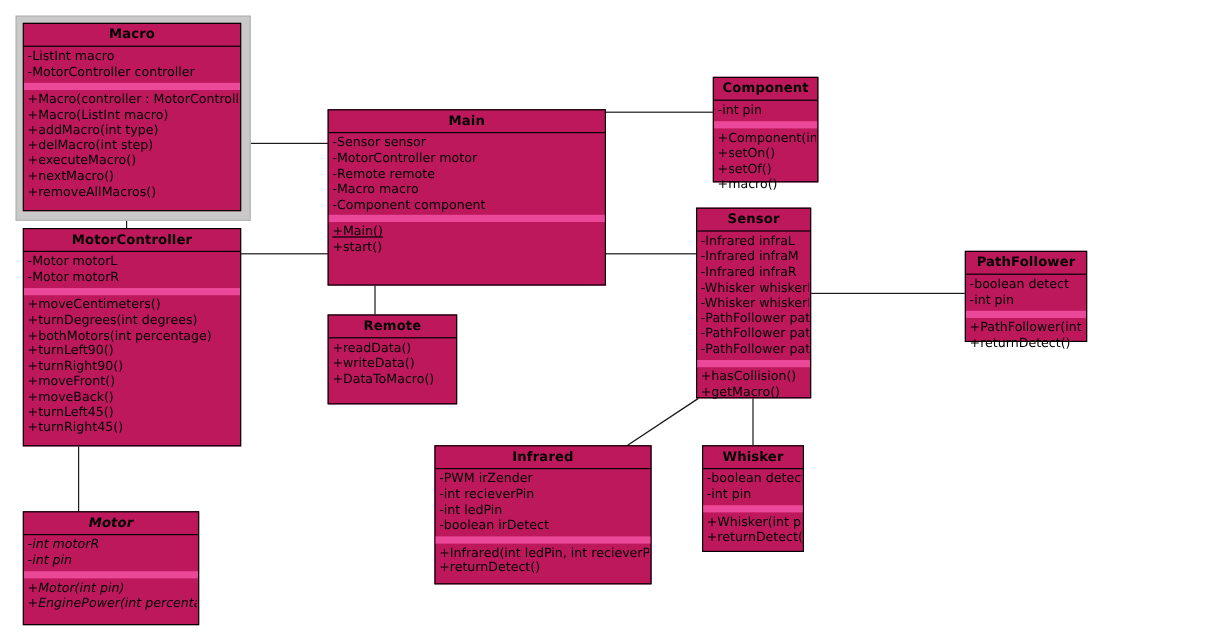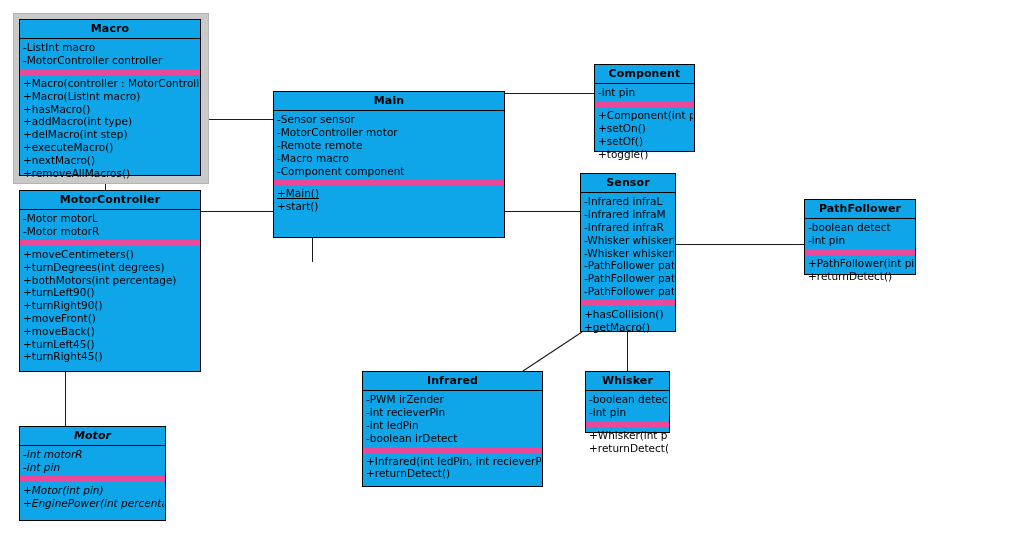--- a/index.html
+++ b/index.html
@@ -33,21 +33,21 @@
   }
   .selection-frame {
     position: absolute;
     background: #c9c9c9;
     border: 1px solid #b4b4b4;
   }
   .uml-class {
     position: absolute;
     box-sizing: border-box;
     border: 1px solid #000000;
-    background: #0ea5e9;
+    background: #be185d;
     color: #000000;
     font-size: 10.5px;
     line-height: 1.22;
   }
   .uml-title {
     text-align: center;
     font-weight: bold;
     font-size: 11px;
     padding: 2px 2px 3px 2px;
     border-bottom: 1px solid #000000;
@@ -104,21 +104,20 @@
 
   <div class="uml-class" style="left:19px; top:19px; width:182px; height:157px;">
     <div class="uml-title">Macro</div>
     <div class="uml-section uml-attrs">
       <div class="uml-row">-ListInt macro</div>
       <div class="uml-row">-MotorController controller</div>
     </div>
     <div class="uml-section uml-ops">
       <div class="uml-row">+Macro(controller : MotorController)</div>
       <div class="uml-row">+Macro(ListInt macro)</div>
-      <div class="uml-row">+hasMacro()</div>
       <div class="uml-row">+addMacro(int type)</div>
       <div class="uml-row">+delMacro(int step)</div>
       <div class="uml-row">+executeMacro()</div>
       <div class="uml-row">+nextMacro()</div>
       <div class="uml-row">+removeAllMacros()</div>
     </div>
   </div>
 
   <div class="uml-class" style="left:19px; top:190px; width:182px; height:182px;">
     <div class="uml-title">MotorController</div>
@@ -159,31 +158,39 @@
       <div class="uml-row">-Remote remote</div>
       <div class="uml-row">-Macro macro</div>
       <div class="uml-row">-Component component</div>
     </div>
     <div class="uml-section uml-ops">
       <div class="uml-row static">+Main()</div>
       <div class="uml-row">+start()</div>
     </div>
   </div>
 
-
-  <div class="uml-class" style="left:594px; top:64px; width:101px; height:88px;">
+  <div class="uml-class" style="left:273px; top:262px; width:108px; height:75px;">
+    <div class="uml-title">Remote</div>
+    <div class="uml-section uml-ops">
+      <div class="uml-row">+readData()</div>
+      <div class="uml-row">+writeData()</div>
+      <div class="uml-row">+DataToMacro()</div>
+    </div>
+  </div>
+
+  <div class="uml-class" style="left:594px; top:64px; width:88px; height:88px;">
     <div class="uml-title">Component</div>
     <div class="uml-section uml-attrs">
       <div class="uml-row">-int pin</div>
     </div>
     <div class="uml-section uml-ops">
       <div class="uml-row">+Component(int pin)</div>
       <div class="uml-row">+setOn()</div>
       <div class="uml-row">+setOf()</div>
-      <div class="uml-row">+toggle()</div>
+      <div class="uml-row">+macro()</div>
     </div>
   </div>
 
   <div class="uml-class" style="left:580px; top:173px; width:96px; height:159px;">
     <div class="uml-title">Sensor</div>
     <div class="uml-section uml-attrs">
       <div class="uml-row">-Infrared infraL</div>
       <div class="uml-row">-Infrared infraM</div>
       <div class="uml-row">-Infrared infraR</div>
       <div class="uml-row">-Whisker whiskerL</div>
@@ -191,21 +198,21 @@
       <div class="uml-row">-PathFollower pathL</div>
       <div class="uml-row">-PathFollower pathM</div>
       <div class="uml-row">-PathFollower pathR</div>
     </div>
     <div class="uml-section uml-ops">
       <div class="uml-row">+hasCollision()</div>
       <div class="uml-row">+getMacro()</div>
     </div>
   </div>
 
-  <div class="uml-class" style="left:804px; top:199px; width:112px; height:76px;">
+  <div class="uml-class" style="left:804px; top:209px; width:102px; height:76px;">
     <div class="uml-title">PathFollower</div>
     <div class="uml-section uml-attrs">
       <div class="uml-row">-boolean detect</div>
       <div class="uml-row">-int pin</div>
     </div>
     <div class="uml-section uml-ops">
       <div class="uml-row">+PathFollower(int pin)</div>
       <div class="uml-row">+returnDetect()</div>
     </div>
   </div>
@@ -217,21 +224,21 @@
       <div class="uml-row">-int recieverPin</div>
       <div class="uml-row">-int ledPin</div>
       <div class="uml-row">-boolean irDetect</div>
     </div>
     <div class="uml-section uml-ops">
       <div class="uml-row">+Infrared(int ledPin, int recieverPin)</div>
       <div class="uml-row">+returnDetect()</div>
     </div>
   </div>
 
-  <div class="uml-class" style="left:585px; top:371px; width:85px; height:62px;">
+  <div class="uml-class" style="left:585px; top:371px; width:85px; height:89px;">
     <div class="uml-title">Whisker</div>
     <div class="uml-section uml-attrs">
       <div class="uml-row">-boolean detect</div>
       <div class="uml-row">-int pin</div>
     </div>
     <div class="uml-section uml-ops">
       <div class="uml-row">+Whisker(int pin)</div>
       <div class="uml-row">+returnDetect()</div>
     </div>
   </div>

